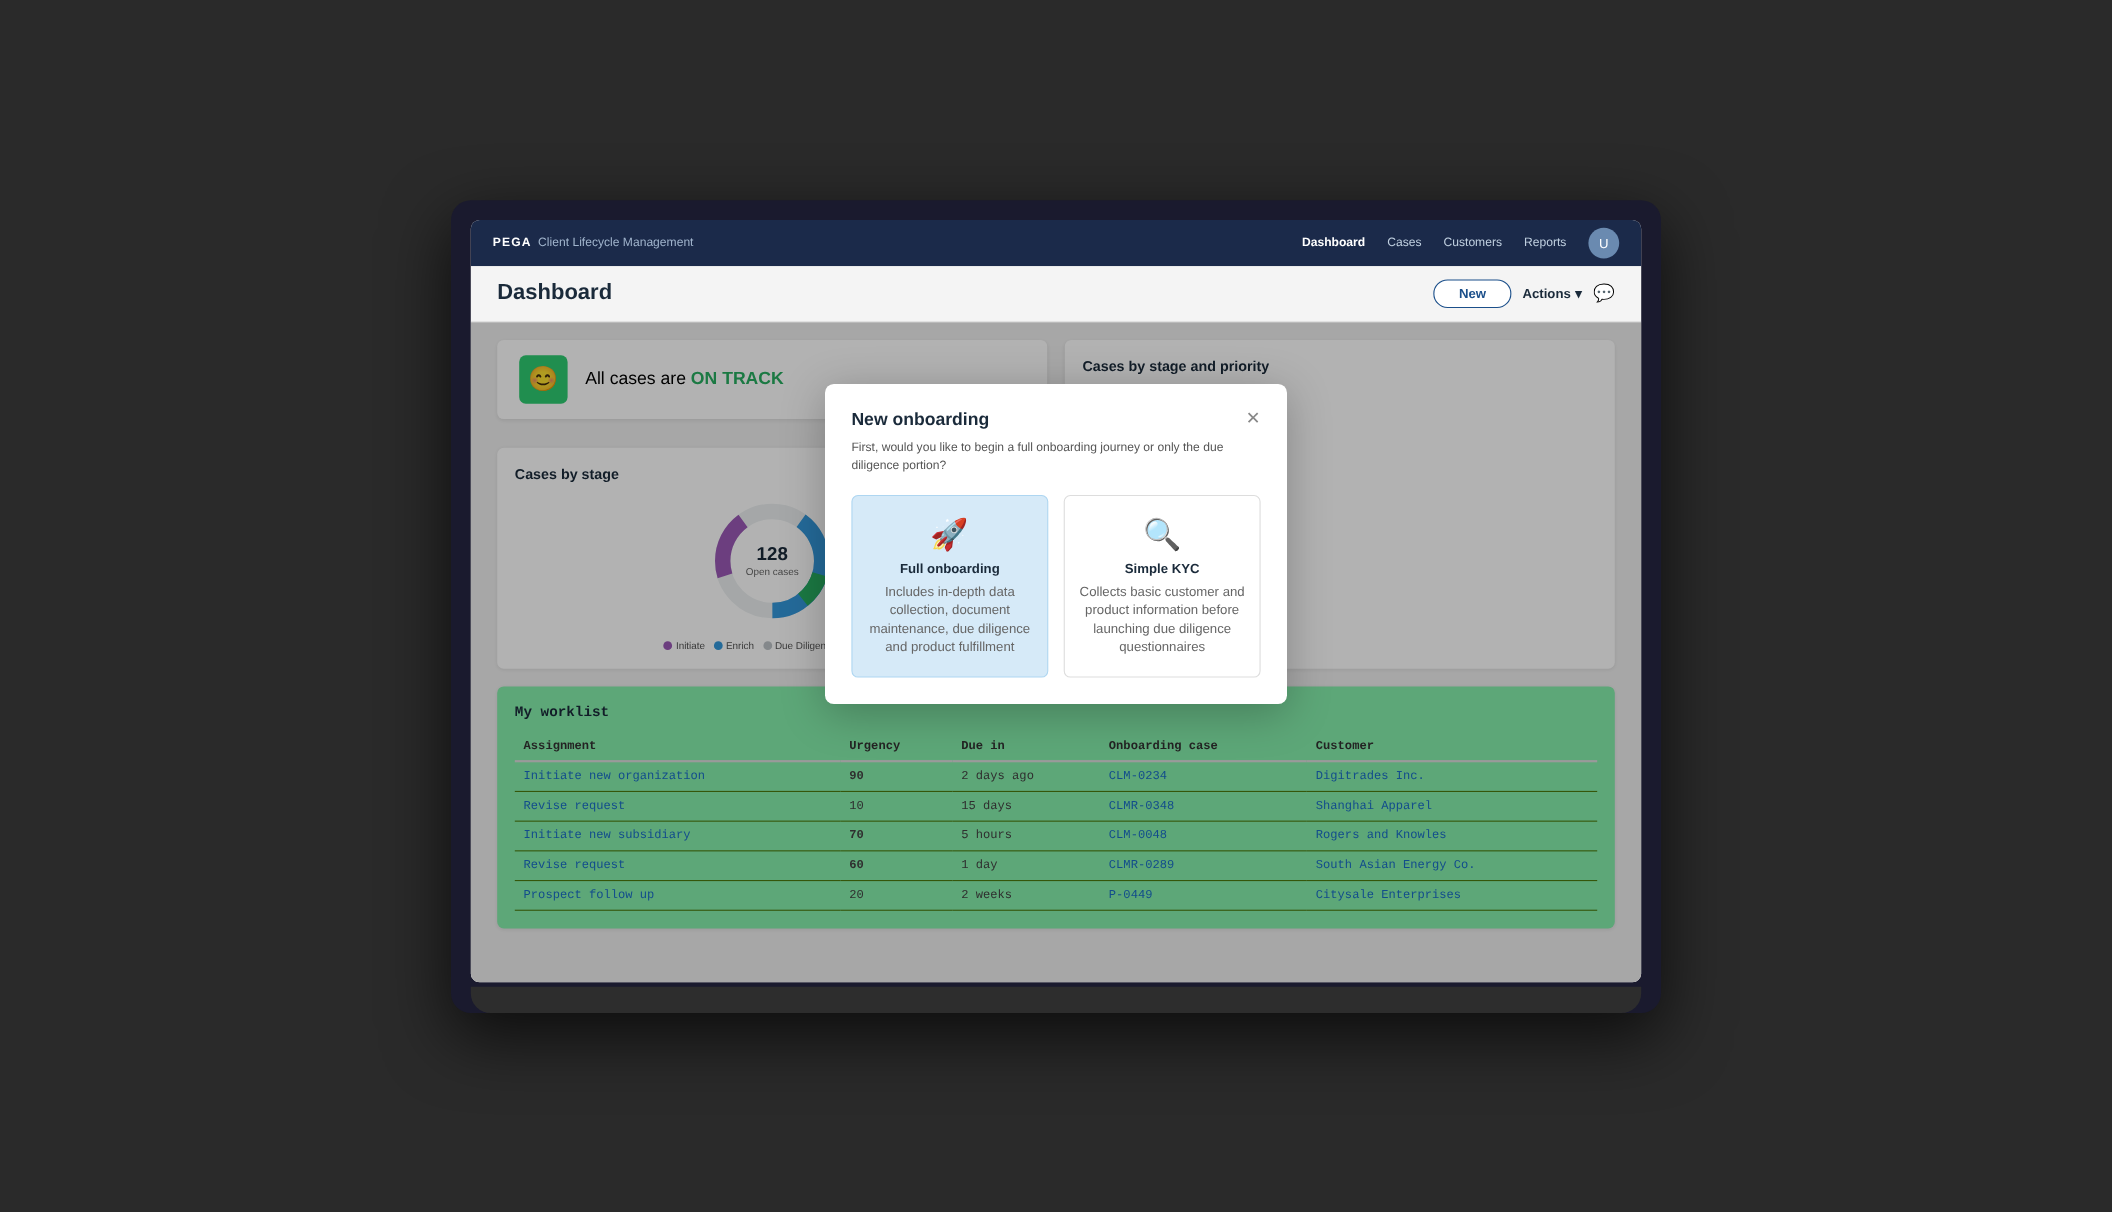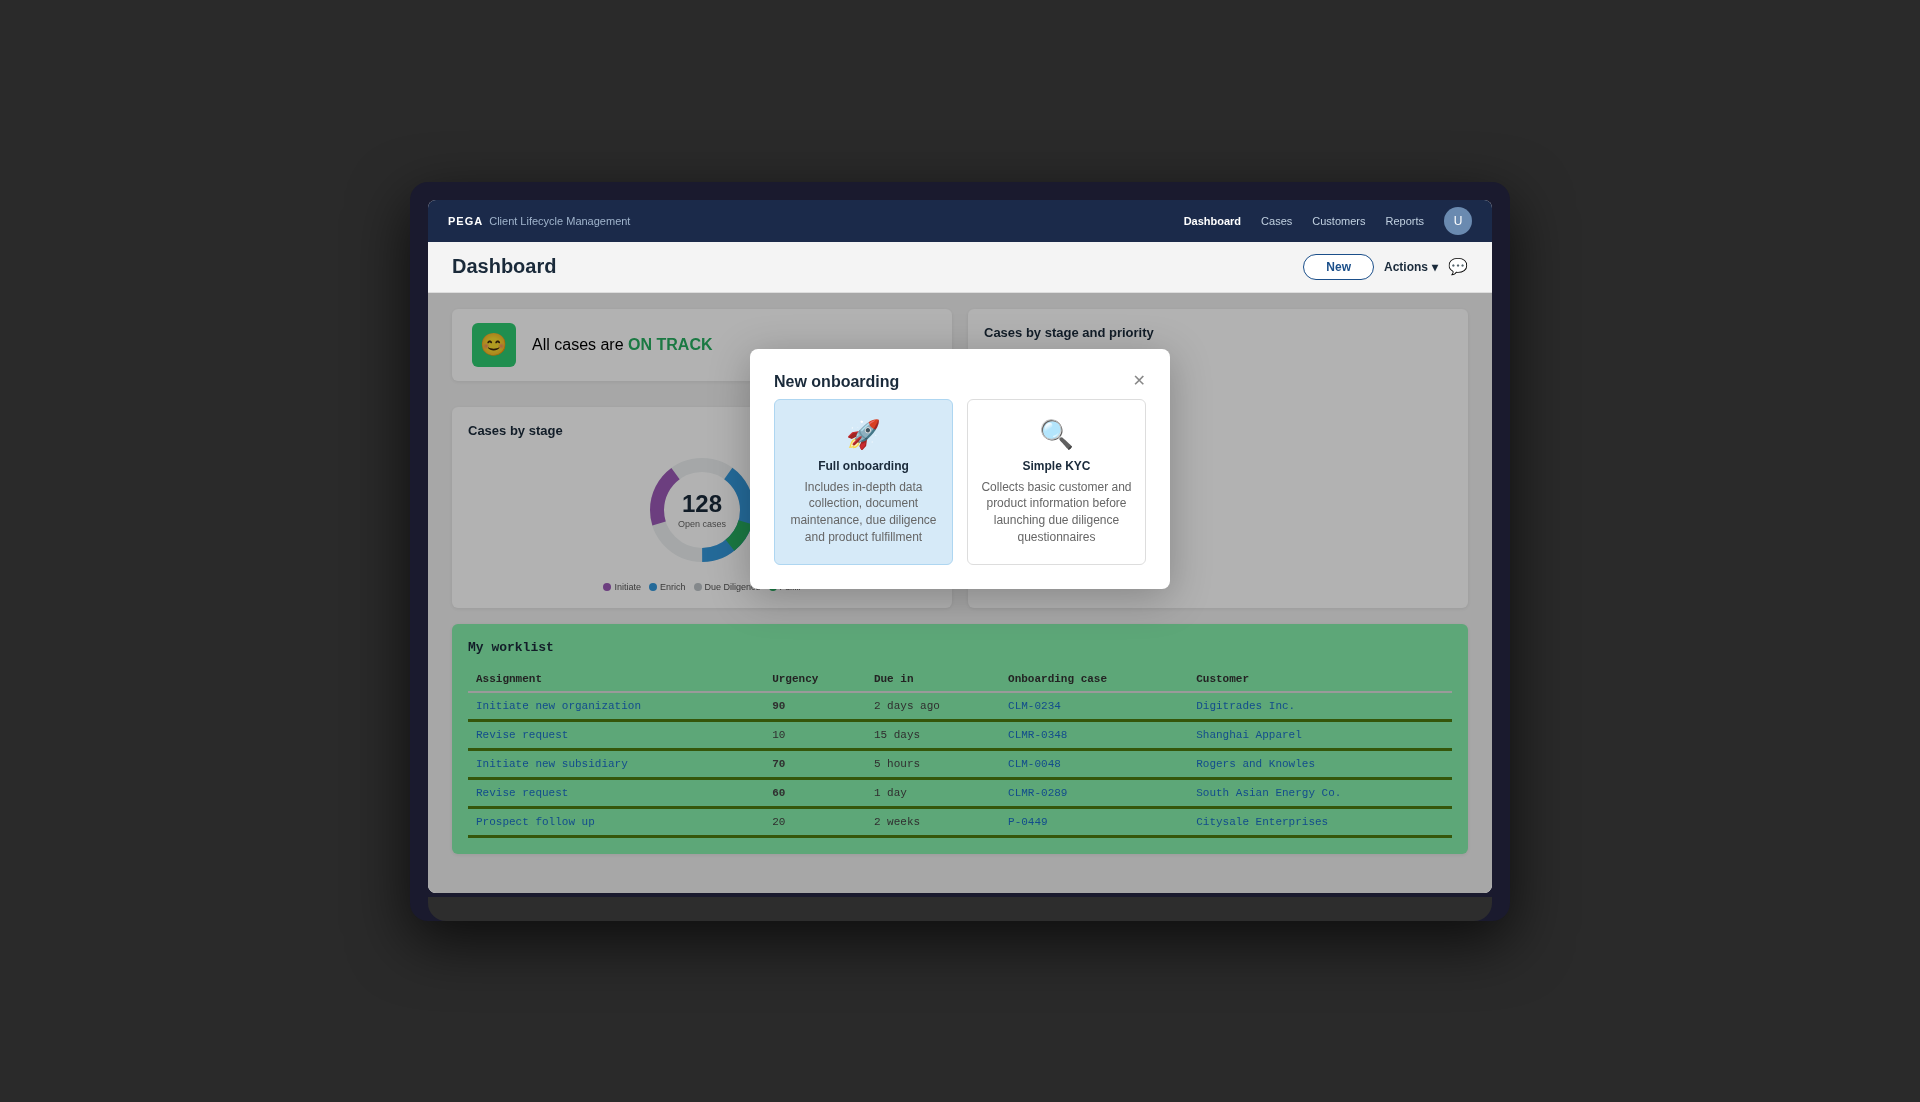--- a/index.html
+++ b/index.html
@@ -182,21 +182,21 @@
       display: flex;
       align-items: center;
       justify-content: center;
       margin-bottom: 12px;
     }
     .donut-label {
       position: absolute;
       text-align: center;
     }
     .donut-number {
-      font-size: 24px;
+      font-size: 17px;
       font-weight: 700;
       color: #1a2a3a;
       line-height: 1.2;
     }
     .donut-sub {
       font-size: 9px;
       color: #666;
     }
 
     .legend {
@@ -282,21 +282,21 @@
     }
     .worklist-table th {
       text-align: left;
       padding: 6px 8px;
       color: #333;
       font-weight: 700;
       border-bottom: 2px solid #ddd;
     }
     .worklist-table td {
       padding: 7px 8px;
-      border-bottom: 3px solid #4d7c0f;
+      border-bottom: 1px solid #4d7c0f;
       color: #444;
     }
     .link-blue {
       color: #1b6fc8;
       cursor: pointer;
     }
     .urgency-red { color: #e74c3c; font-weight: 600; }
     .urgency-orange { color: #e67e22; font-weight: 600; }
     .urgency-normal { color: #444; margin-left: 48px; }
 
@@ -572,20 +572,21 @@
             </tbody>
         </table>
       </div>
 
       <div class="modal-overlay">
         <div class="modal">
           <div class="modal-header">
             <h2 class="modal-title">New onboarding</h2>
             <button class="modal-close">✕</button>
           </div>
+          <p class="modal-desc">First, would you like to begin a full onboarding journey or only the due diligence portion?</p>
           <div class="modal-options">
             <div class="modal-option selected">
               <div class="modal-option-icon">🚀</div>
               <div class="modal-option-title">Full onboarding</div>
               <div class="modal-option-desc">Includes in-depth data collection, document maintenance, due diligence and product fulfillment</div>
             </div>
             <div class="modal-option">
               <div class="modal-option-icon">🔍</div>
               <div class="modal-option-title">Simple KYC</div>
               <div class="modal-option-desc">Collects basic customer and product information before launching due diligence questionnaires</div>

